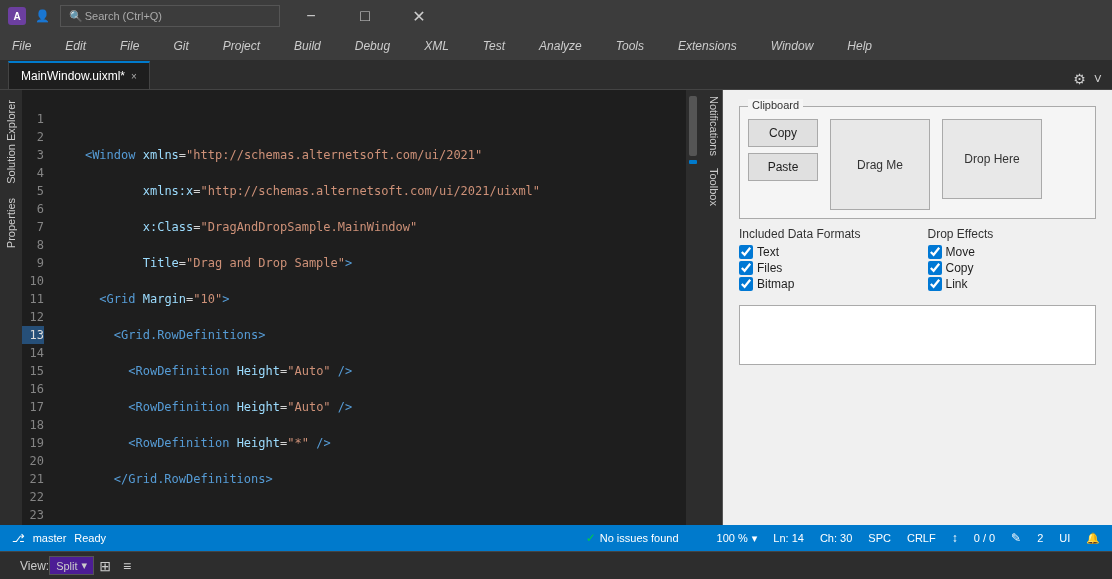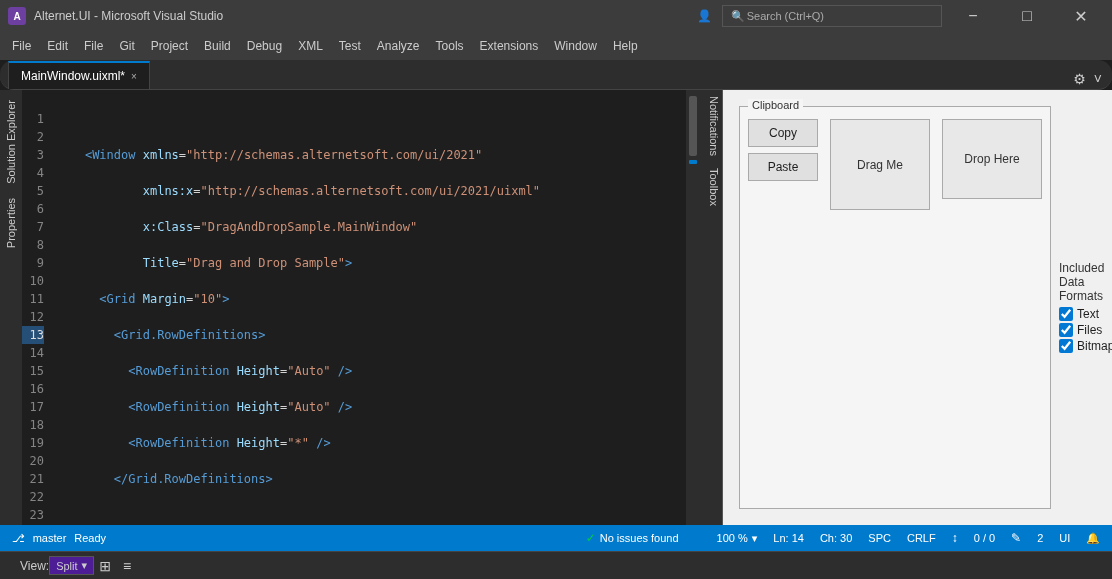--- a/index.html
+++ b/index.html
@@ -31,40 +31,40 @@
       background: transparent; border: none;
     }
 
     
     .menubar {
       height: 28px;
       background: #3c3c3c;
       display: flex;
       align-items: center;
       padding: 0 4px;
-      gap: 0;
+      gap: 18px;
       font-size: 12px;
       color: #cccccc;
+      font-style: italic;
     }
     .menu-item {
       padding: 4px 8px;
       cursor: pointer;
       border-radius: 2px;
     }
 
     
     .tabbar {
       height: 30px;
       background: #2d2d2d;
       display: flex;
       align-items: flex-end;
       padding-left: 8px;
       border-bottom: 1px solid #444;
       position: relative;
-      border-radius: 14px;
     }
     .tab {
       height: 28px;
       background: #1e1e1e;
       color: #ccc;
       padding: 0 12px;
       display: flex; align-items: center; gap: 6px;
       font-size: 12px;
       border-top: 1px solid #444;
       border-left: 1px solid #444;
@@ -169,21 +169,21 @@
 
     
     .preview-panel {
       width: 390px;
       background: #f0f0f0;
       border-left: 1px solid #555;
       padding: 16px;
       color: #1e1e1e;
       font-size: 12px;
       display: flex;
-      flex-direction: row;
+      flex-direction: column;
       gap: 8px;
     }
     .clipboard-btn {
       width: 70px;
       height: 28px;
       background: #e0e0e0;
       border: 1px solid #aaa;
       font-size: 12px;
       cursor: pointer;
       display: flex; align-items: center; justify-content: center;
@@ -286,21 +286,20 @@
 
     .line { display: block; height: 18px; }
   </style>
 </head>
 <body>
 
 <div class="titlebar">
   <div class="titlebar-logo">
     <span>A</span>
   </div>
-  <span class="titlebar-title">Alternet.UI - Microsoft Visual Studio</span>
   <div style="display:flex;align-items:center;gap:4px;">
     <div style="width:18px;height:18px;color:#ccc;font-size:12px;display:flex;align-items:center;justify-content:center;">👤</div>
   </div>
   <div style="display:flex;align-items:center;gap:2px;background:#3c3c3c;border:1px solid #555;height:22px;padding:0 8px;width:220px;">
     <span style="font-size:11px;color:#aaa;">🔍</span>
     <span style="font-size:11px;color:#aaa;">Search (Ctrl+Q)</span>
   </div>
   <button class="titlebar-btn">−</button>
   <button class="titlebar-btn">□</button>
   <button class="titlebar-btn close">✕</button>

